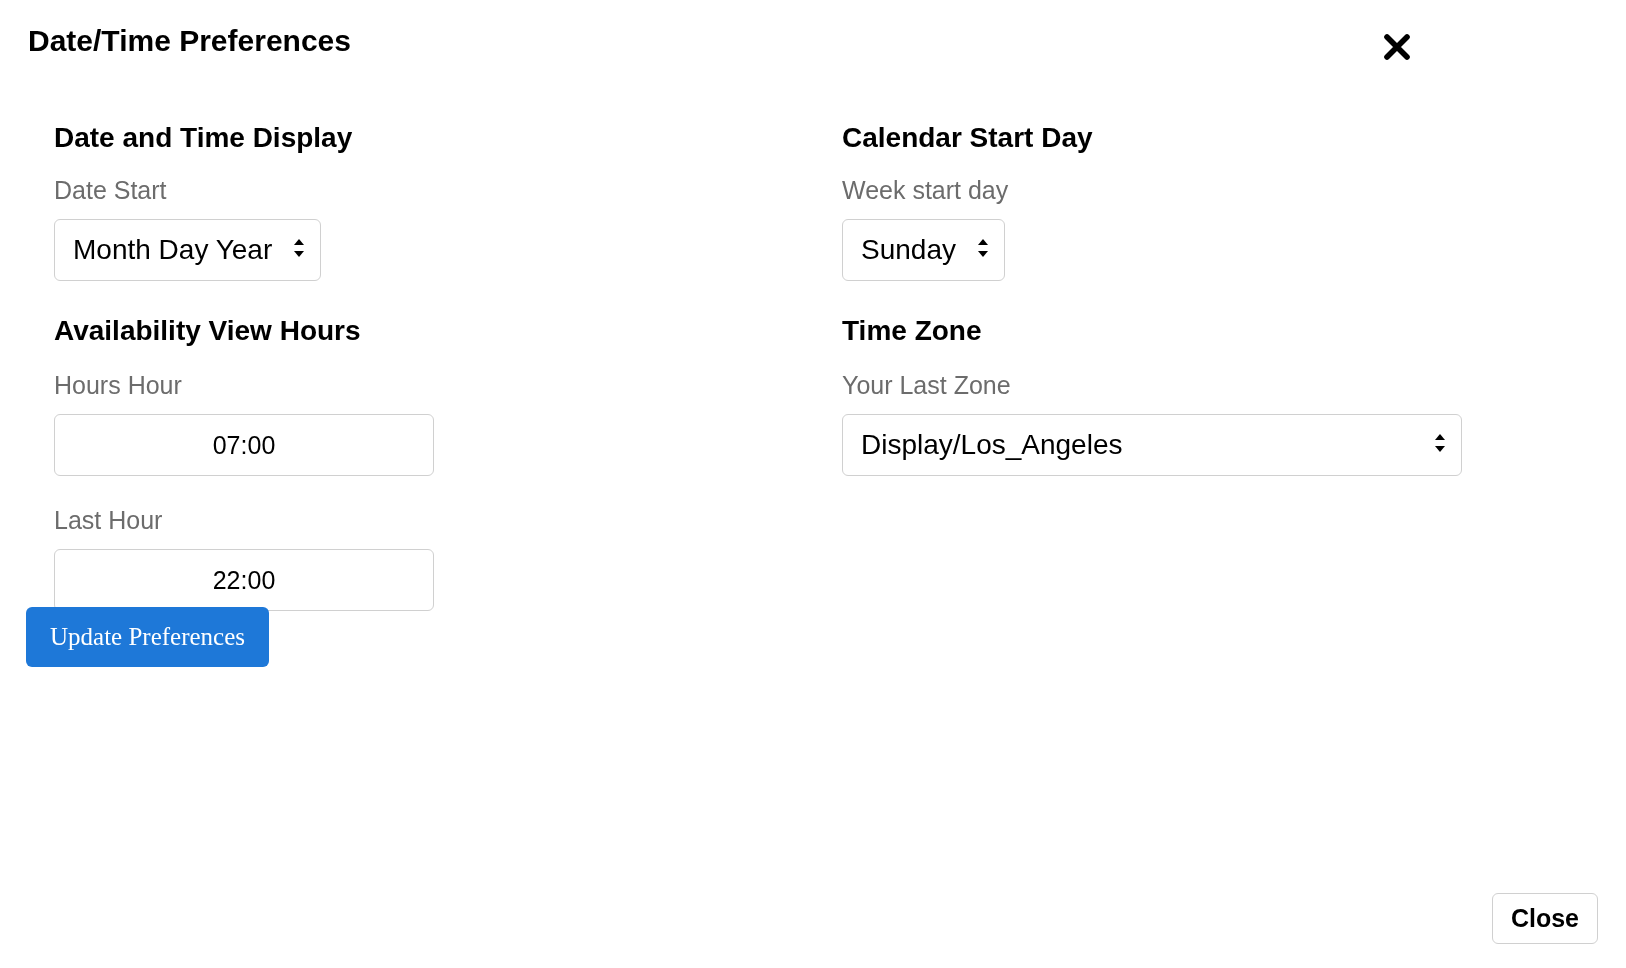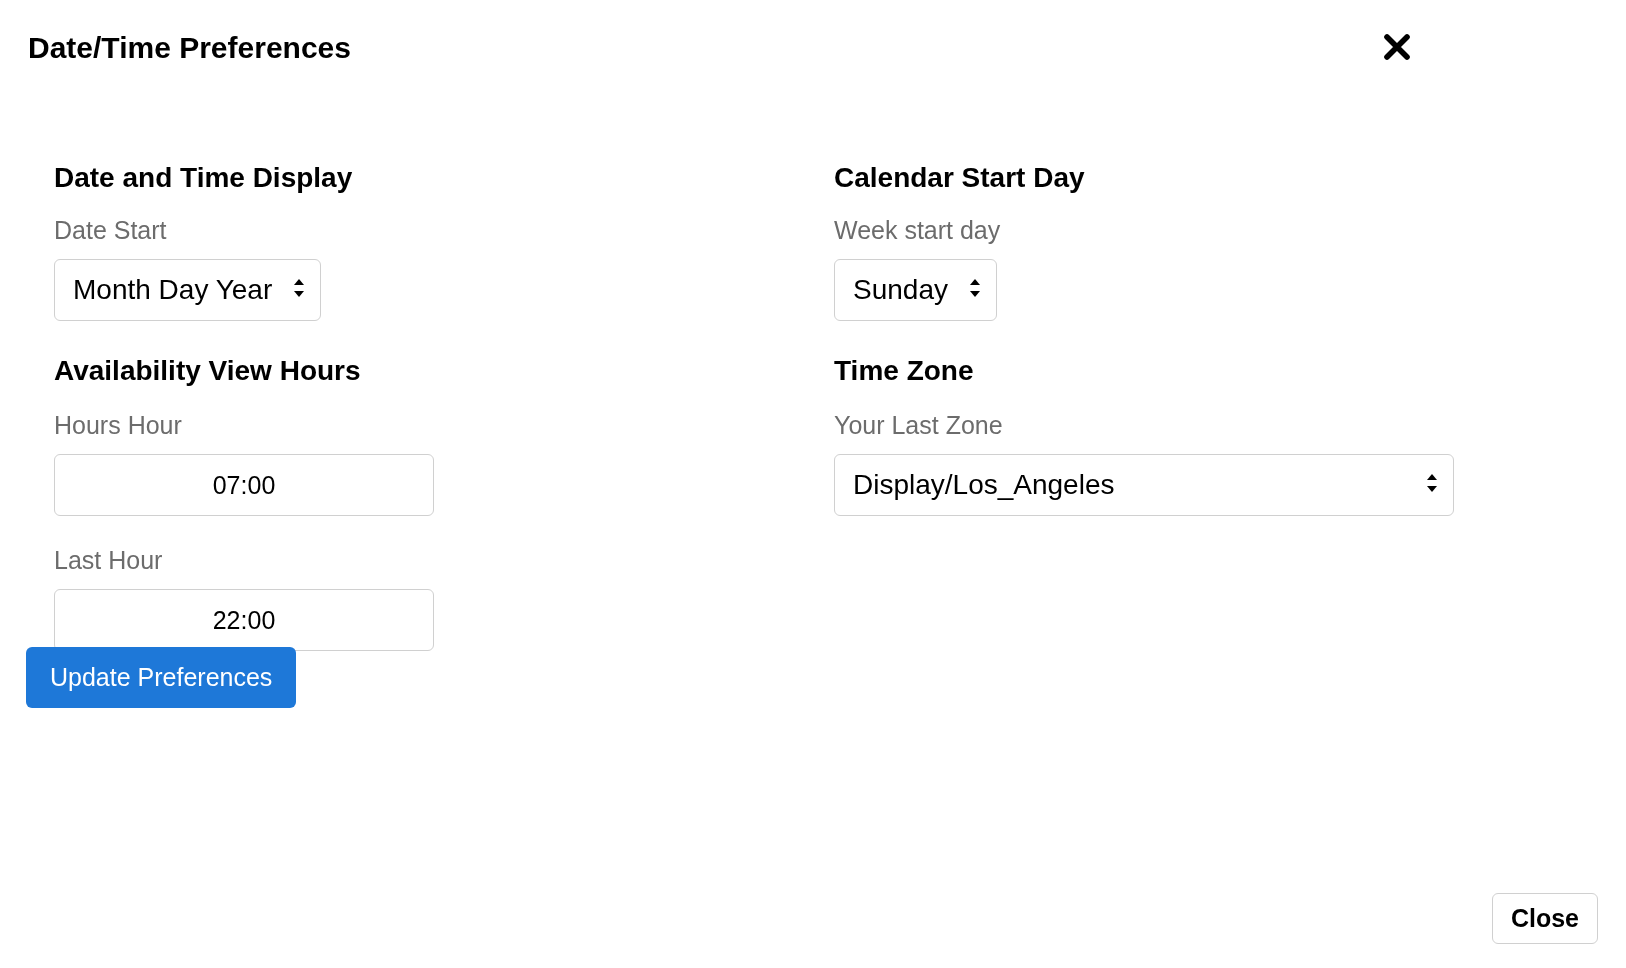--- a/index.html
+++ b/index.html
@@ -8,38 +8,38 @@
       background: #fff;
       color: #000;
       width: 1626px;
       height: 968px;
       padding: 20px 28px;
       position: relative;
     }
     .header {
       display: flex;
       justify-content: space-between;
-      align-items: center;
+      align-items: flex-start;
     }
     .dialog-title {
       font-size: 30px;
       font-weight: 700;
       color: #000;
       margin-top: 4px;
     }
     .close-x {
       cursor: pointer;
       padding: 6px;
       margin-right: 180px;
       margin-top: 6px;
     }
     .content {
       display: flex;
-      gap: 8px;
-      margin-top: 90px;
+      gap: 16px;
+      margin-top: 50px;
       padding-left: 26px;
     }
     .col {
       flex: 0 0 50%;
       padding-right: 70px;
     }
     .section-title {
       font-size: 28px;
       font-weight: 700;
       color: #000;
@@ -100,20 +100,21 @@
       display: inline-block;
       background: #1e78d8;
       color: #fff;
       font-size: 25px;
       padding: 16px 24px;
       border: none;
       border-radius: 6px;
       cursor: pointer;
       margin-left: -28px;
       margin-top: -22px;
+      font-family: Liberation Serif, serif;
     }
     .close-btn {
       position: absolute;
       right: 28px;
       bottom: 24px;
       border: 1px solid #d0d0d0;
       border-radius: 6px;
       background: #fff;
       font-size: 25px;
       font-weight: 600;

